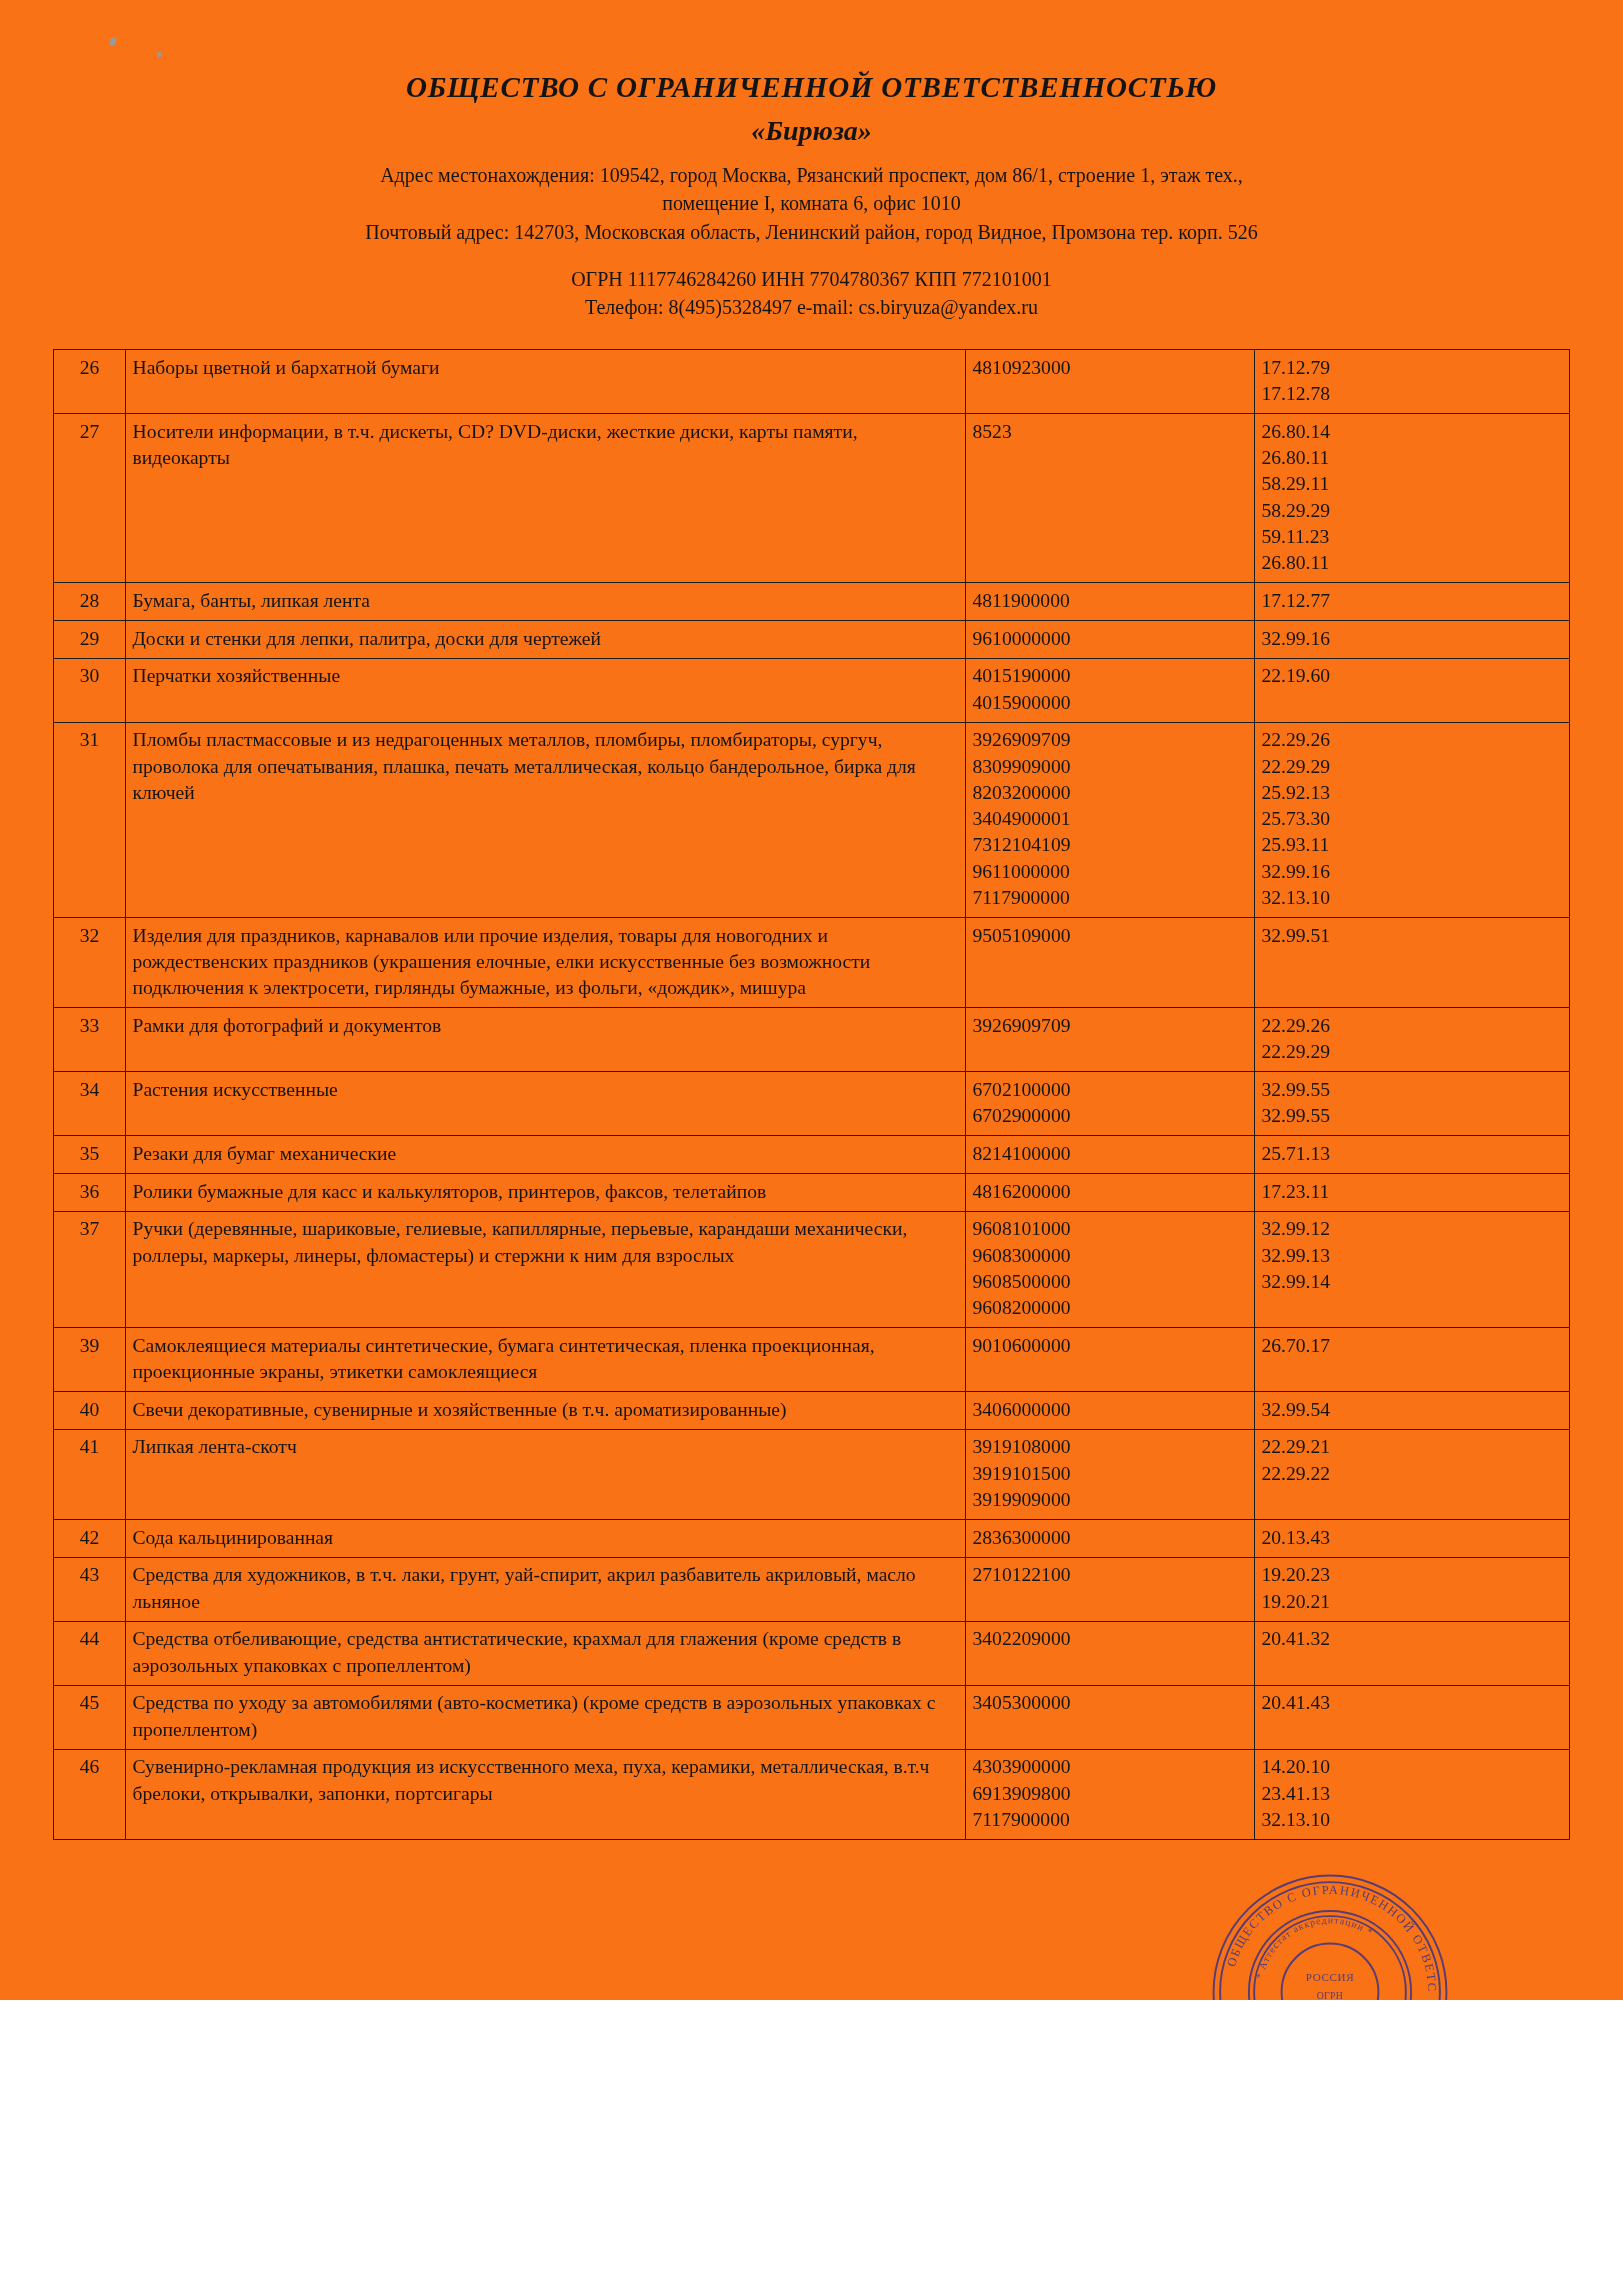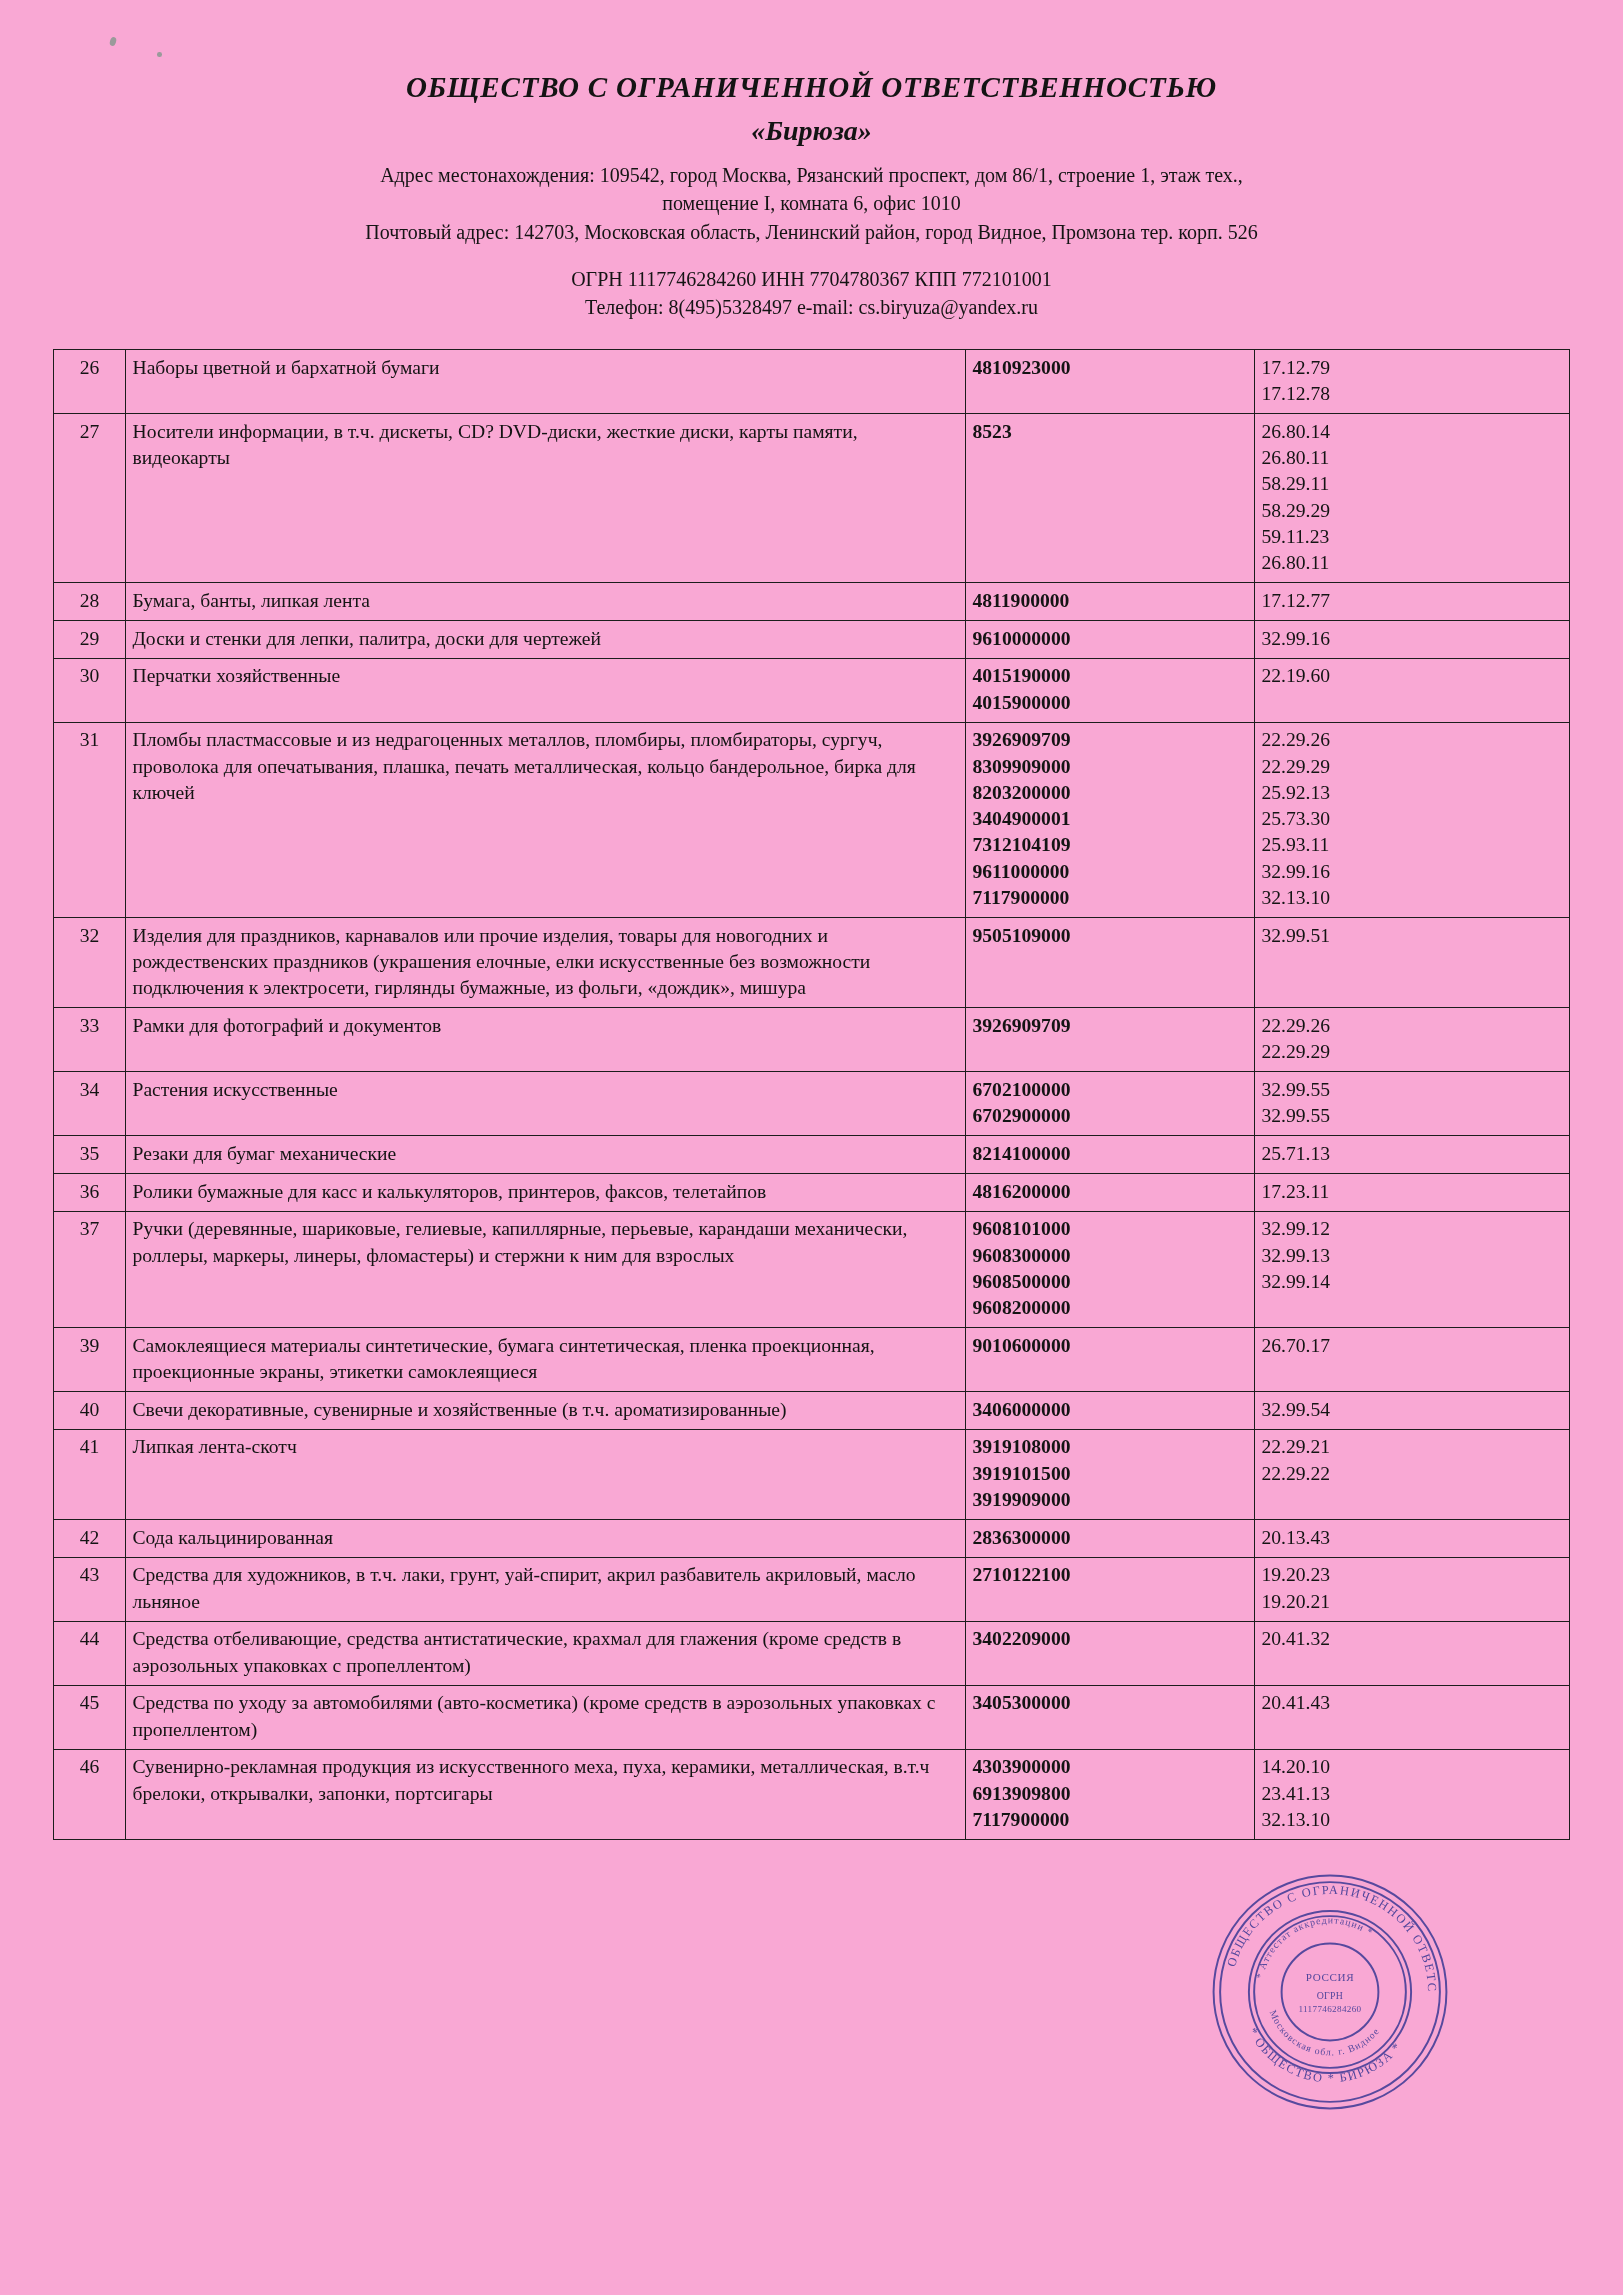--- a/index.html
+++ b/index.html
@@ -7,22 +7,22 @@
     padding: 0;
     background: #ffffff;
   }
   body {
     font-family: "Liberation Serif", serif;
     color: #141414;
   }
   .page {
     position: relative;
     width: 1623px;
-    height: 2295px;
-    background: #f9a8d4;
+    height: 2000px;
+    background: #f97316;
     overflow: hidden;
   }
   .speck {
     position: absolute;
     background: #9a9a9a;
     border-radius: 50%;
   }
   .speck-1 { left: 110px; top: 37px; width: 5.9px; height: 9.2px; transform: rotate(18deg); }
   .speck-2 { left: 157px; top: 52px; width: 4.6px; height: 4.6px; }
 
@@ -73,21 +73,20 @@
     padding-left: 0;
     padding-right: 0;
   }
   td.c-name {
     width: 826px;
     padding-left: 9.2px;
   }
   td.c-code {
     width: 275px;
     padding-left: 10.5px;
-    font-weight: bold;
   }
   td.c-okpd {
     width: 301px;
     padding-left: 11.8px;
   }
   .multi > span {
     display: block;
   }
 
   

